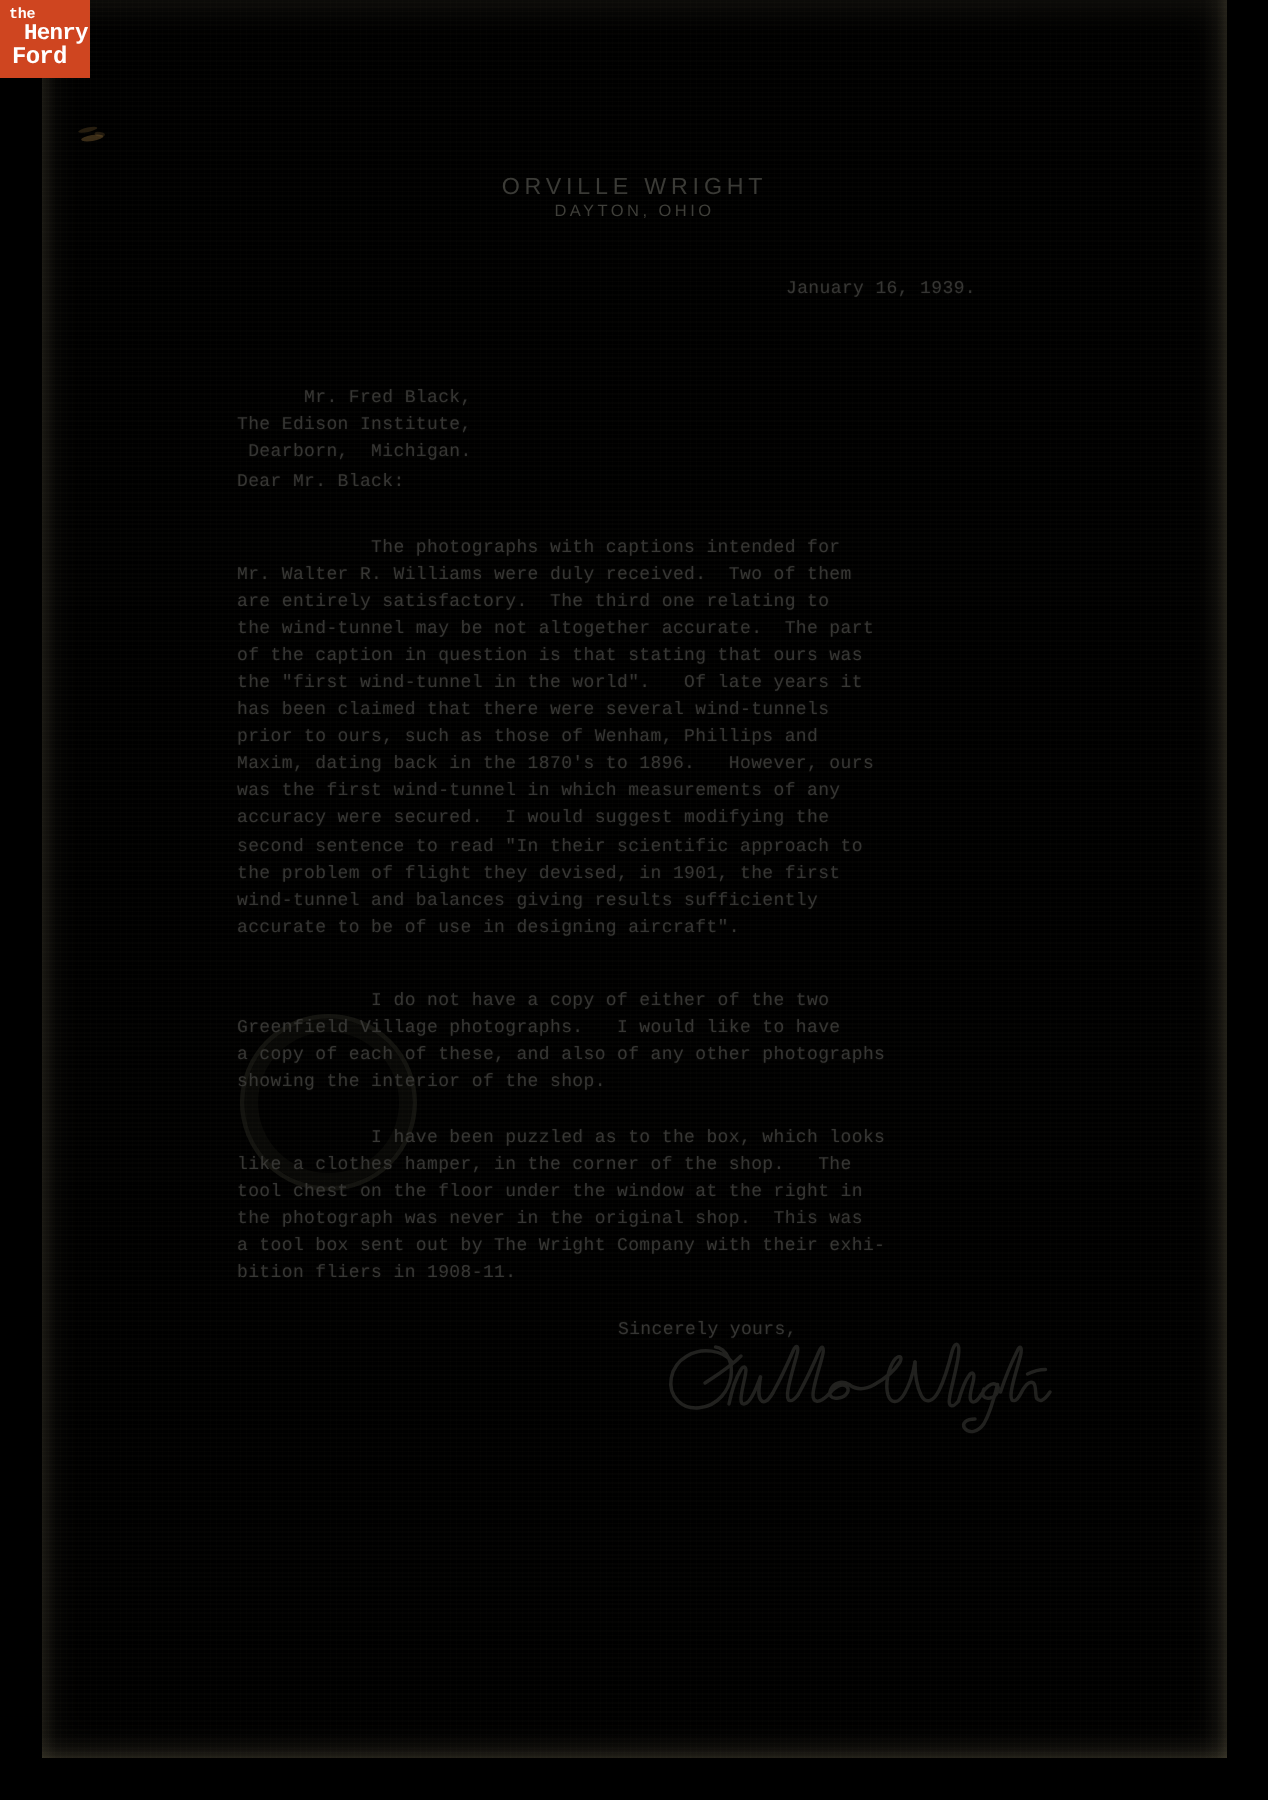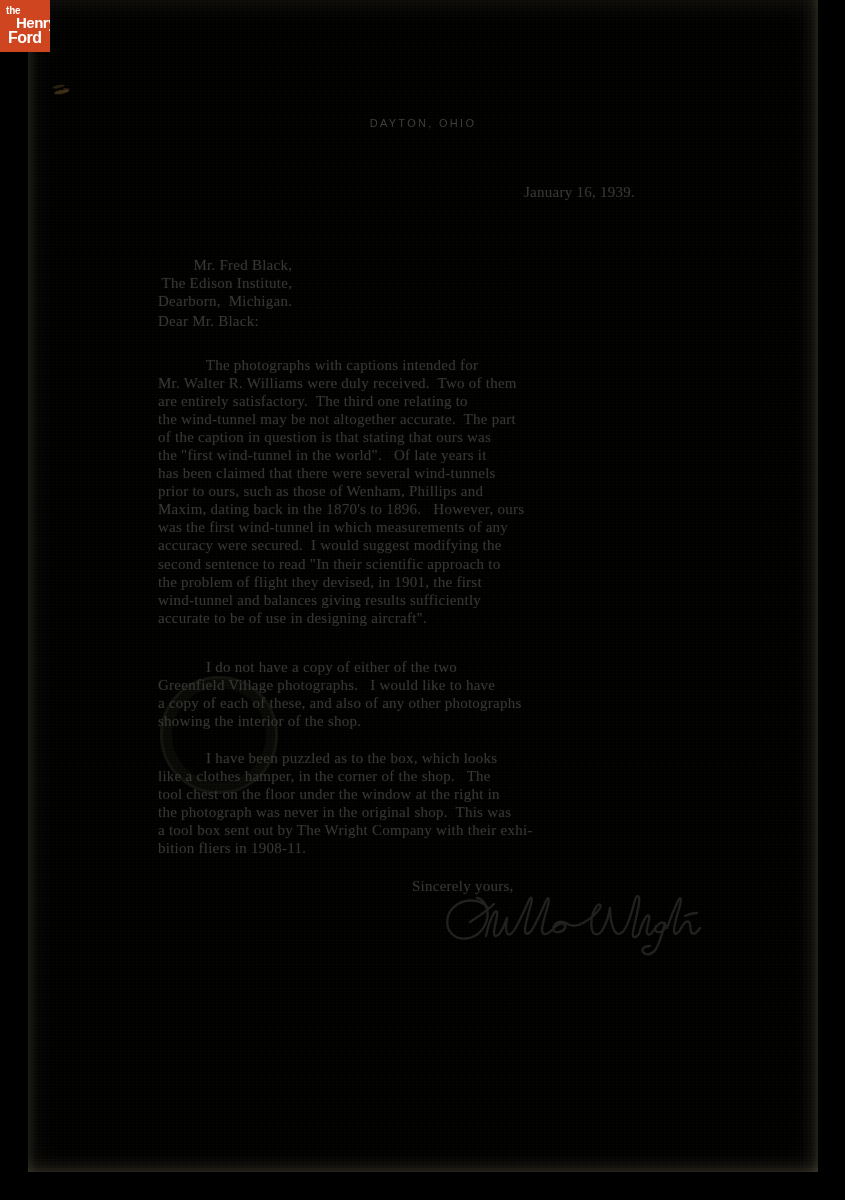--- a/index.html
+++ b/index.html
@@ -81,25 +81,25 @@
   }
   #stain i.a { left: 2px;  top: 1px;  width: 13px; height: 3px; transform: rotate(-12deg); opacity: .55; }
   #stain i.b { left: 4px;  top: 6px;  width: 15px; height: 4px; transform: rotate(-9deg);  opacity: .85; }
   #stain i.c { left: 13px; top: 4px;  width: 7px;  height: 3px; transform: rotate(8deg);   opacity: .5; }
 
   
   #logo {
     position: absolute;
     left: 0px;
     top: 0px;
-    width: 50px;
+    width: 60px;
     height: 52px;
     background: #cf4520;
     color: #ffffff;
-    font-family: Liberation Sans, sans-serif;
+    font-family: Liberation Mono, monospace;
     overflow: hidden;
   }
   #logo .l-the {
     position: absolute;
     left: 6px;  top: 6px;
     font-size: 10px;
     font-weight: 700;
     letter-spacing: -0.2px;
     line-height: 10px;
   }
@@ -143,22 +143,22 @@
     letter-spacing: 2.3px;
     color: #3e3e39;
     margin-top: 1px;
     font-weight: 400;
   }
 
   
   .typed {
     position: absolute;
     color: #353533;
-    font-family: Liberation Serif, serif;
-    font-size: 15px;
+    font-family: Liberation Mono, monospace;
+    font-size: 12px;
     line-height: 18.05px;
     letter-spacing: 0.25px;
     white-space: pre;
     text-shadow: 0 0 1.1px rgba(60,58,52,0.40);
   }
 
   #date-line   { left: 496px; top: 183px; }
   #address     { left: 130px; top: 256px; text-align: right; }
   #salutation  { left: 130px; top: 312px; }
   #para-1      { left: 130px; top: 356px; }
@@ -183,20 +183,21 @@
   <div id="paper-edge"></div>
   <div id="watermark"></div>
 
   <div id="stain">
     <i class="a"></i>
       <i class="b"></i>
       <i class="c"></i>
   </div>
 
   <div id="letterhead">
+    <div class="lh-name">ORVILLE WRIGHT</div>
     <div class="lh-city">DAYTON, OHIO</div>
   </div>
 
   <div class="typed" id="date-line">January 16, 1939.</div>
 
   <div class="typed" id="address">Mr. Fred Black,
 The Edison Institute,
 Dearborn,  Michigan.</div>
 
   <div class="typed" id="salutation">Dear Mr. Black:</div>

